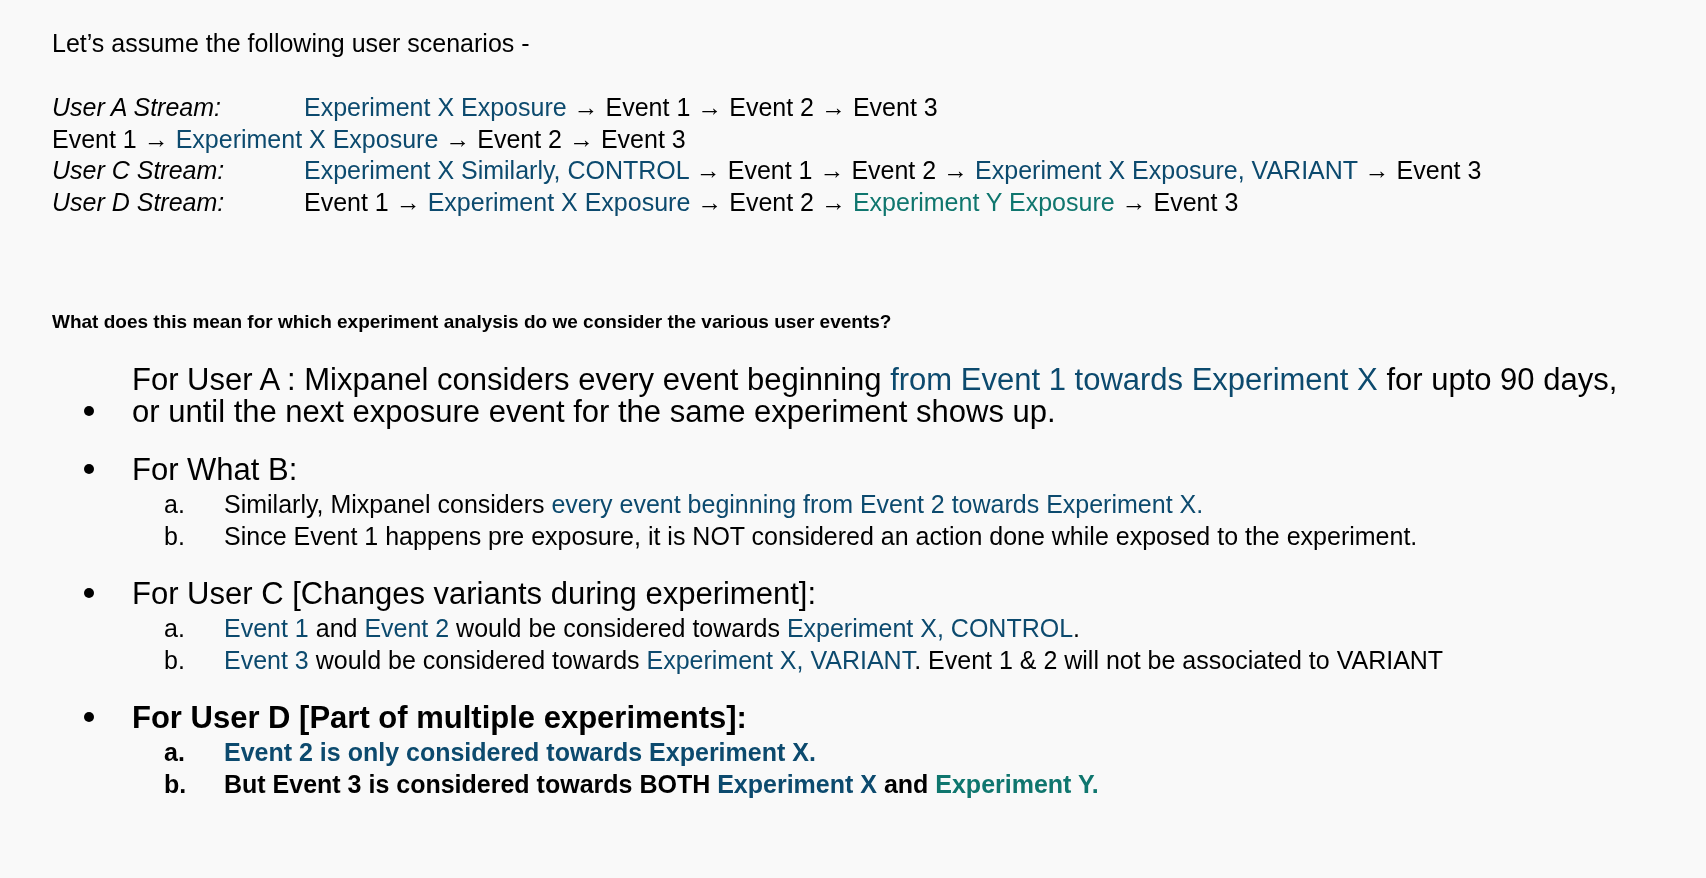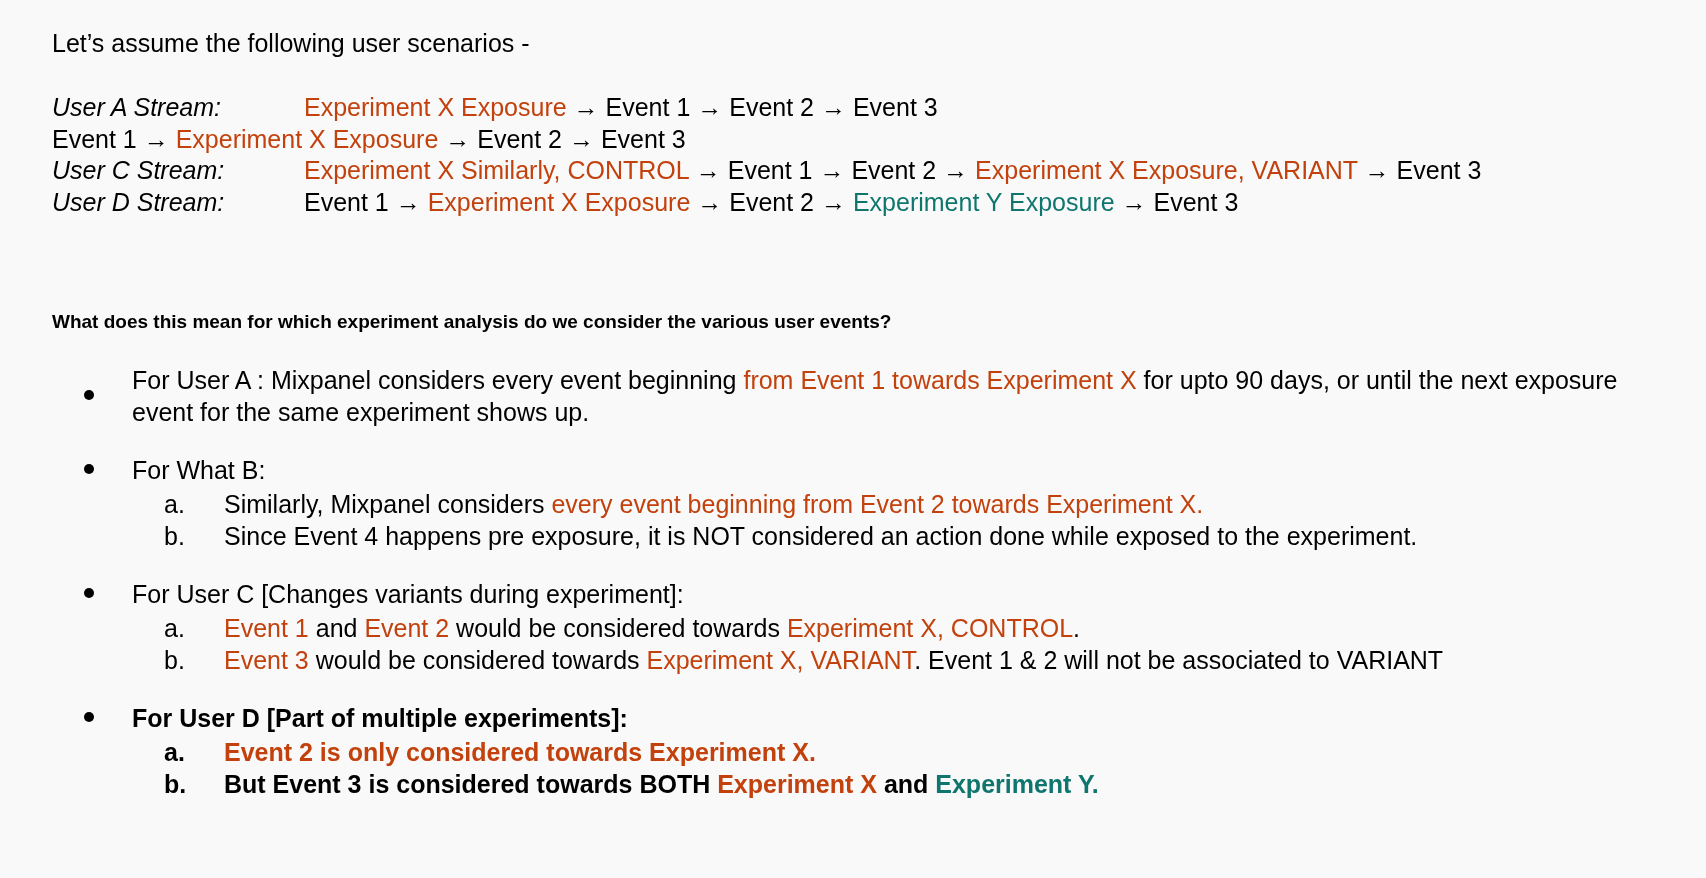--- a/index.html
+++ b/index.html
@@ -62,22 +62,22 @@
   .bullets {
     margin-top: 26px;
   }
   .bullet-block {
     margin-bottom: 26px;
   }
   .bullet-block:last-child { margin-bottom: 8px; font-weight: bold; }
 
   .bullet-line {
     display: flex;
-    align-items: center;
-    font-size: 25px;
+    align-items: flex-end;
+    font-size: 31px;
     line-height: 32px;
   }
   .bullet-marker {
     flex: 0 0 auto;
     width: 52px;
     margin-left: 28px;
     font-size: 25px;
     line-height: 32px;
   }
   .bullet-marker .dot {
@@ -108,21 +108,21 @@
     flex: 0 0 auto;
     width: 60px;
     margin-left: 112px;
     text-align: left;
   }
   .sub-text {
     flex: 1 1 auto;
     white-space: nowrap;
   }
 
-  .blue { color: #c2410c; }
+  .blue { color: #0c4a6e; }
   .magenta { color: #0f766e; }
   .black { color: #000000; }
 </style>
 </head>
 <body>
 
 <div class="page">
 
   <div class="intro">Let’s assume the following user scenarios -</div>
 
@@ -158,21 +158,21 @@
           <div class="bullet-marker"><span class="dot"></span></div>
           <div class="bullet-text"><span class="black">For What B:</span></div>
         </div>
         <div class="sub-list">
           <div class="sub-line">
             <div class="sub-marker">a.</div>
             <div class="sub-text"><span class="black">Similarly, Mixpanel considers </span><span class="blue">every event beginning from Event 2 towards Experiment X.</span></div>
           </div>
           <div class="sub-line">
             <div class="sub-marker">b.</div>
-            <div class="sub-text"><span class="black">Since Event 4 happens pre exposure, it is NOT considered an action done while exposed to the experiment.</span></div>
+            <div class="sub-text"><span class="black">Since Event 1 happens pre exposure, it is NOT considered an action done while exposed to the experiment.</span></div>
           </div>
         </div>
       </div>
       <div class="bullet-block">
         <div class="bullet-line">
           <div class="bullet-marker"><span class="dot"></span></div>
           <div class="bullet-text"><span class="black">For User C [Changes variants during experiment]:</span></div>
         </div>
         <div class="sub-list">
           <div class="sub-line">

